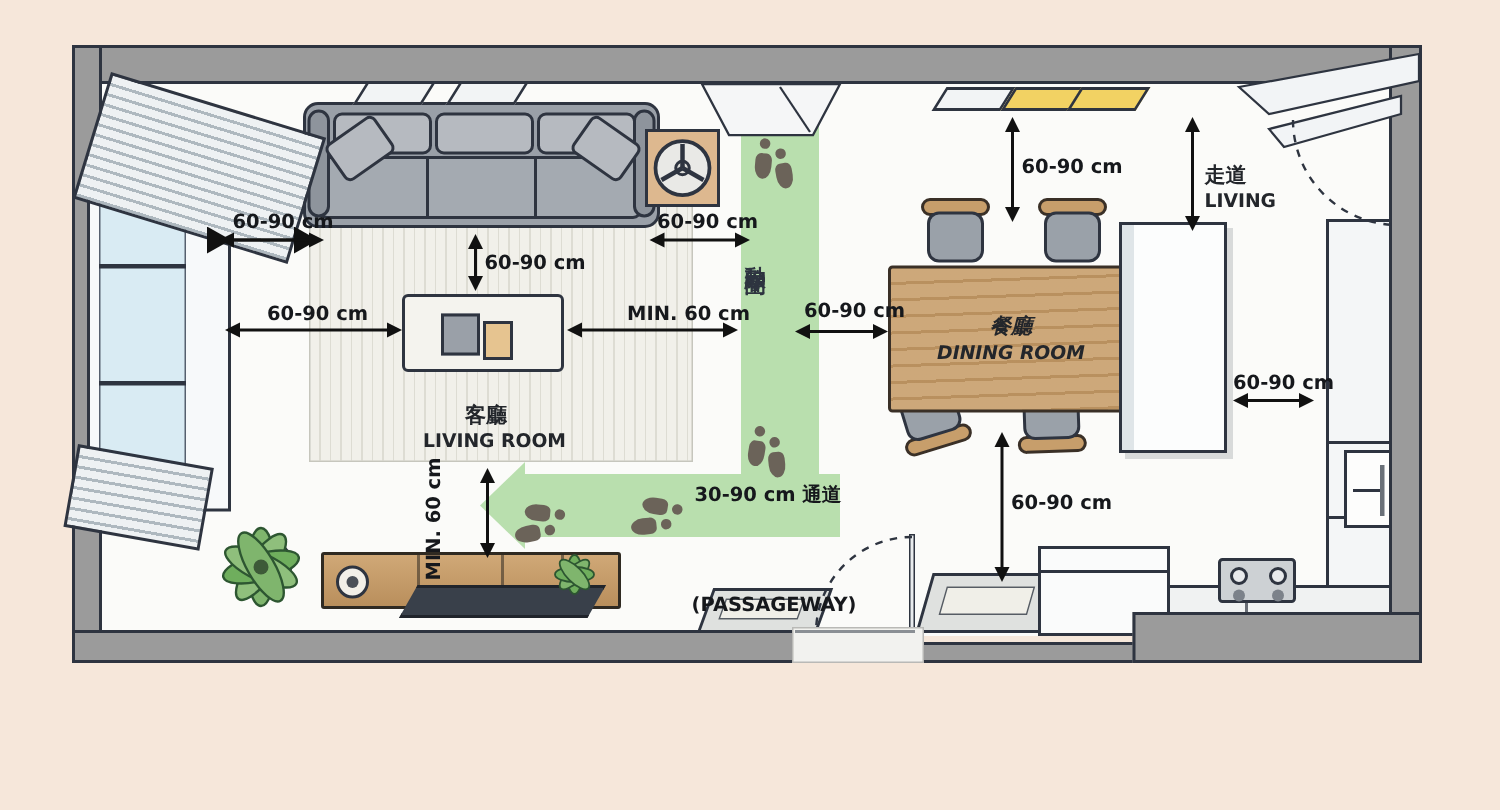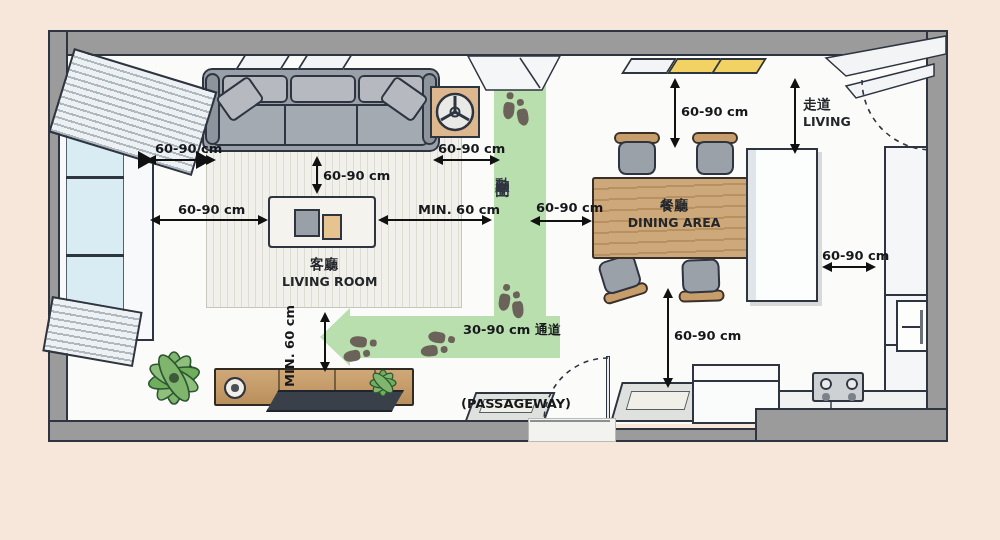--- a/index.html
+++ b/index.html
@@ -58,22 +58,22 @@
   .vtext{writing-mode:vertical-rl;text-orientation:upright;font-weight:bold;color:#2e3440;z-index:4;letter-spacing:2px;}
 
   
   .fp{width:28px;height:46px;z-index:4;}
   .foot{position:absolute;width:11px;height:17px;background:#6b6359;border-radius:6px 6px 4px 4px/9px 9px 5px 5px;}
   .foot::after{content:"";position:absolute;left:2px;top:20px;width:7px;height:7px;background:#6b6359;border-radius:50%;}
   .foot.l{left:0;top:0;transform:rotate(-8deg);}
   .foot.r{left:14px;top:7px;transform:rotate(7deg);}
 
   
-  .dining-table{left:592px;top:177px;width:164px;height:82px;background:#c69c68;border:2.5px solid #3a3027;border-radius:3px;box-sizing:border-box;z-index:5;
-      background-image:repeating-linear-gradient(178deg,rgba(255,255,255,.12) 0 9px,rgba(90,60,30,.12) 9px 11px);}
+  .dining-table{left:592px;top:177px;width:164px;height:98px;background:#c69c68;border:2.5px solid #3a3027;border-radius:3px;box-sizing:border-box;z-index:5;
+      background-image:repeating-linear-gradient(178deg,rgba(255,255,255,.12) 0 9px,rgba(90,60,30,.12) 9px 11px);font-style:italic;}
   .chair{width:46px;height:44px;z-index:4;}
   .chair .bar{position:absolute;left:0;top:0;width:46px;height:12px;background:#c79e6b;border:2px solid #3a3027;border-radius:6px;box-sizing:border-box;}
   .chair .seat{position:absolute;left:4px;top:9px;width:38px;height:34px;background:#9aa1a9;border:2px solid #2e3440;border-radius:8px;box-sizing:border-box;}
   .island{left:746px;top:148px;width:72px;height:154px;background:#fcfdfd;border:2.2px solid #2e3440;box-sizing:border-box;z-index:5;box-shadow:4px 4px 0 rgba(60,70,80,.18);}
   .island::before{content:"";position:absolute;left:0;top:0;width:8px;height:100%;background:#dfe5e8;}
 
   
   .cabinet-col{left:884px;top:146px;width:46px;height:264px;background:#f4f6f7;border:2px solid #2e3440;box-sizing:border-box;z-index:5;}
   .cab-line{position:absolute;left:0;width:100%;height:2px;background:#2e3440;}
   .handle-box{left:896px;top:300px;width:32px;height:52px;background:#fdfdfc;border:2px solid #2e3440;box-sizing:border-box;z-index:6;}
@@ -85,21 +85,21 @@
   .stove{left:812px;top:372px;width:52px;height:30px;background:#cdd1d4;border:2px solid #2e3440;border-radius:3px;box-sizing:border-box;z-index:6;}
   .burner{position:absolute;border-radius:50%;box-sizing:border-box;}
   .kit-box{left:692px;top:364px;width:88px;height:60px;background:#fafbfb;border:2px solid #2e3440;box-sizing:border-box;z-index:6;}
   .kit-box::before{content:"";position:absolute;left:0;top:14px;width:100%;height:2px;background:#2e3440;}
   .mat{background:#dfe1df;border:2px solid #2e3440;box-sizing:border-box;z-index:5;}
   .mat .inner{position:absolute;left:12%;top:20%;width:70%;height:52%;background:#f0efe8;border:1.5px solid #565c64;box-sizing:border-box;}
   .door-leaf{left:606px;top:356px;width:4px;height:66px;background:#e9ecee;border:1.5px solid #2e3440;box-sizing:border-box;z-index:6;}
 
   
   .dim{position:absolute;font-weight:bold;font-size:13px;color:#16181c;z-index:9;white-space:nowrap;}
-  .room-label{position:absolute;text-align:center;color:#23262b;z-index:9;white-space:nowrap;}
+  .room-label{position:absolute;text-align:center;color:#23262b;z-index:9;white-space:nowrap;margin-top:12px;}
   .room-zh{font-size:14px;font-weight:bold;}
   .room-en{font-size:12.5px;font-weight:bold;}
   .dim-vert{transform:rotate(-90deg);transform-origin:left bottom;}
 
   
   .plant{z-index:6;}
 
   
   .title-box{left:50%;top:456px;transform:translateX(-50%);background:#fbf4ea;border:3.5px solid #7a4a28;border-radius:28px;
      padding:5px 28px;z-index:10;}
@@ -195,21 +195,21 @@
       <div class="seat"></div>
     </div>
   <div class="abs chair" style="left:678px;top:258px;transform:rotate(178deg);">
       <div class="bar"></div>
       <div class="seat"></div>
     </div>
 
   <div class="abs dining-table">
     <div class="room-label" style="left:0;top:18px;width:100%;">
       <div class="room-zh">餐廳</div>
-      <div class="room-en">DINING AREA</div>
+      <div class="room-en">DINING ROOM</div>
     </div>
   </div>
 
   <div class="abs island"></div>
 
   <div class="abs cabinet-col">
     <div class="cab-line" style="top:146px;"></div>
     <div class="cab-line" style="top:196px;"></div>
   </div>
   <div class="abs handle-box"></div>

